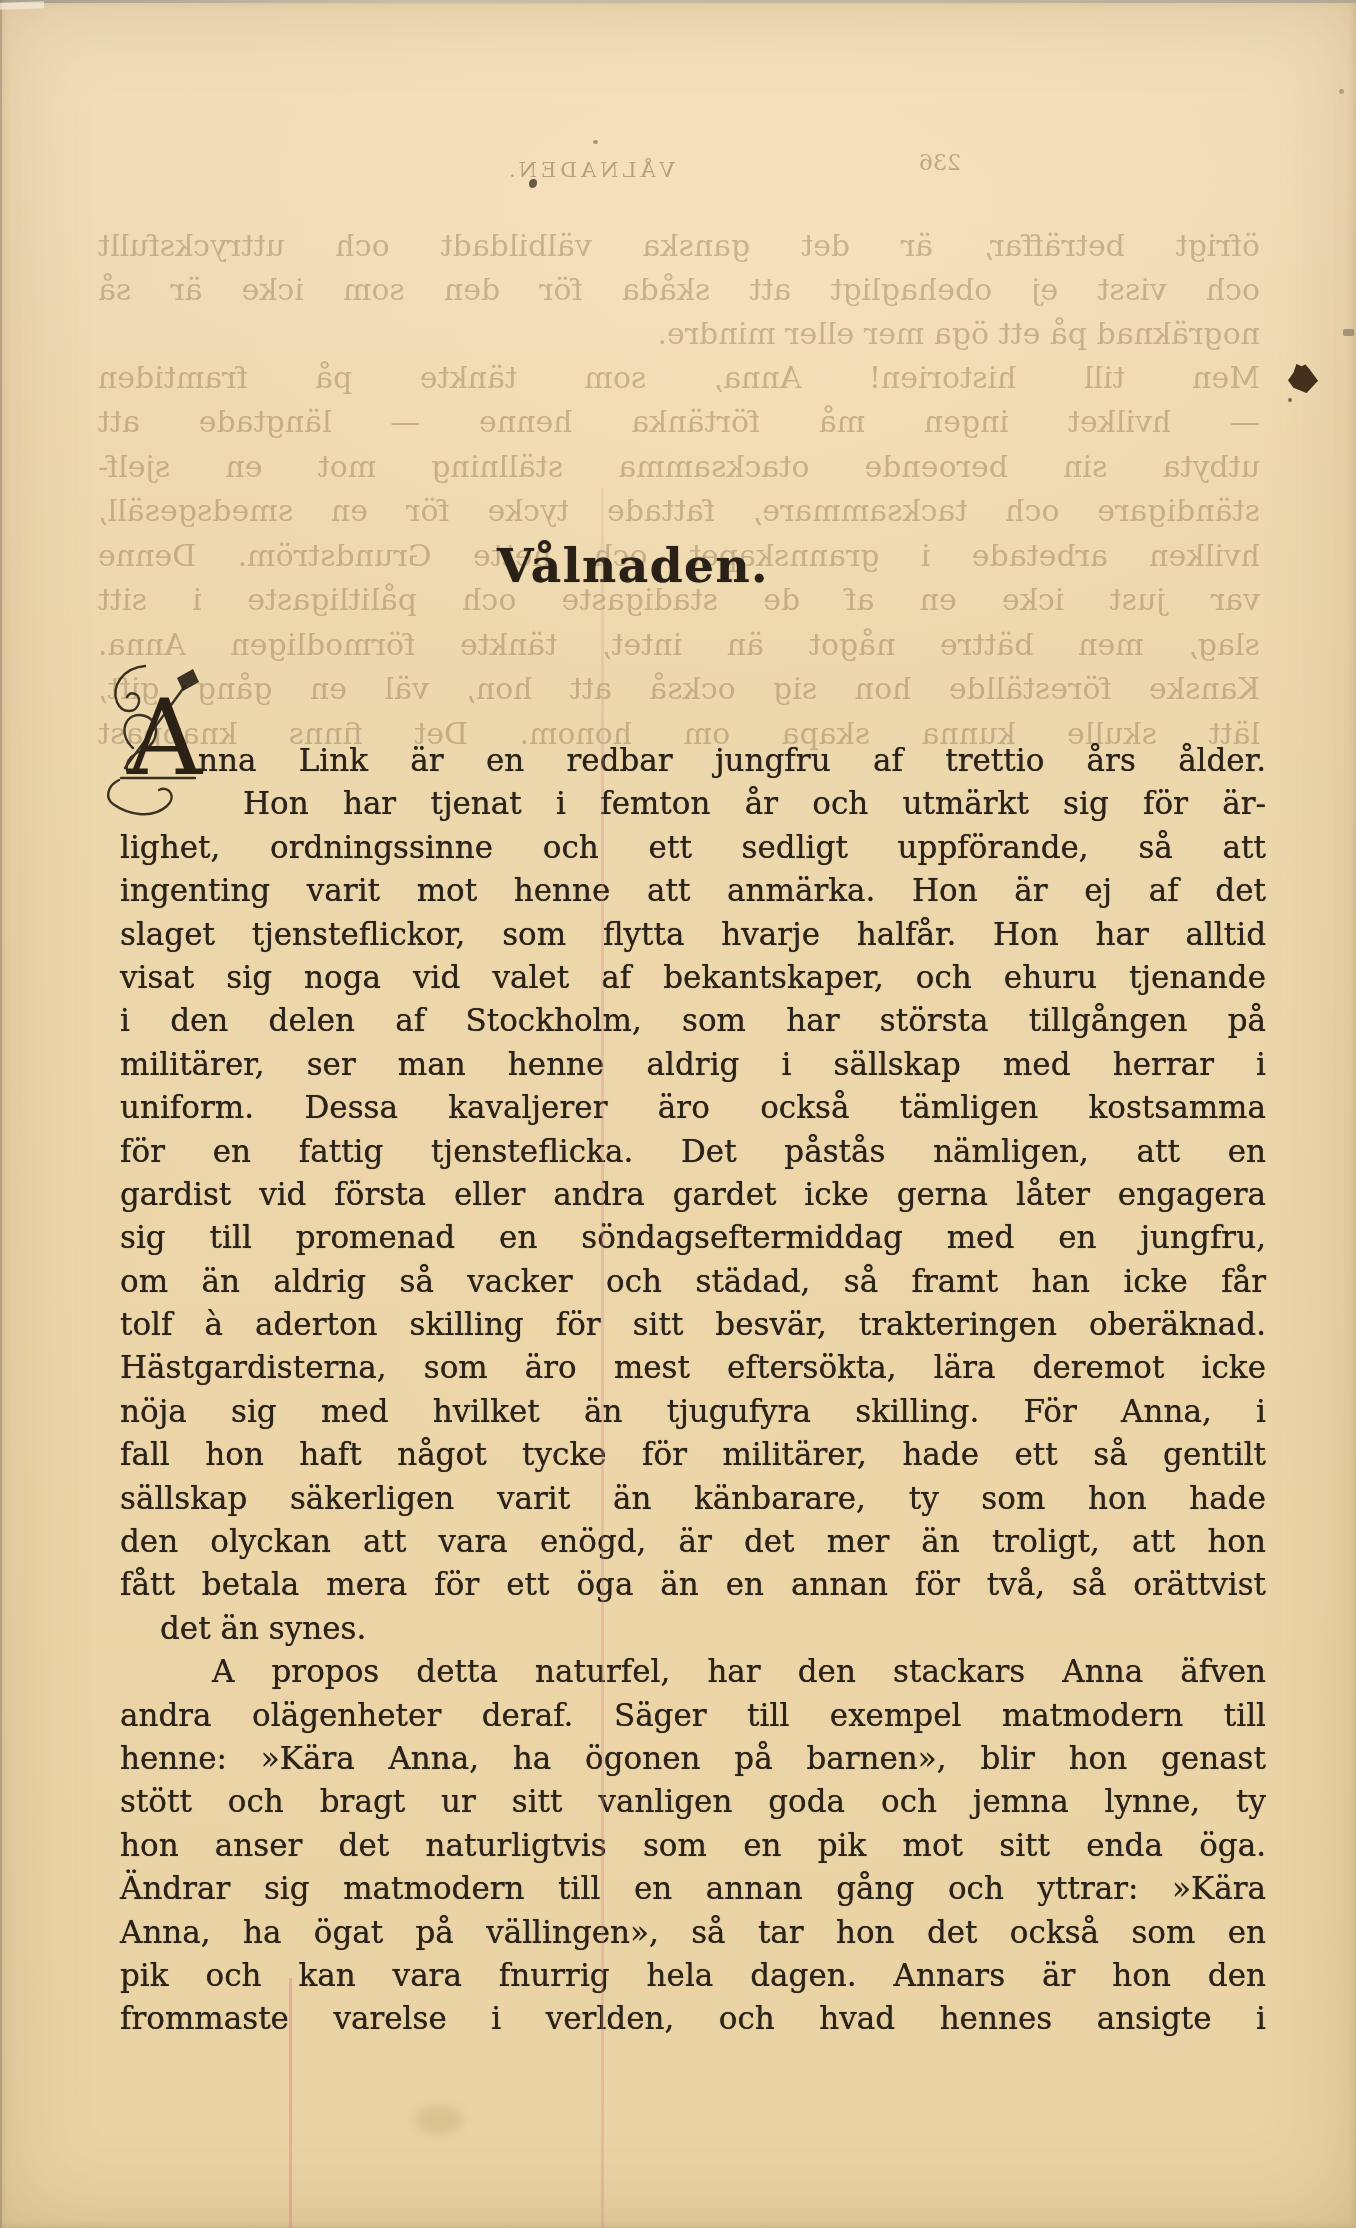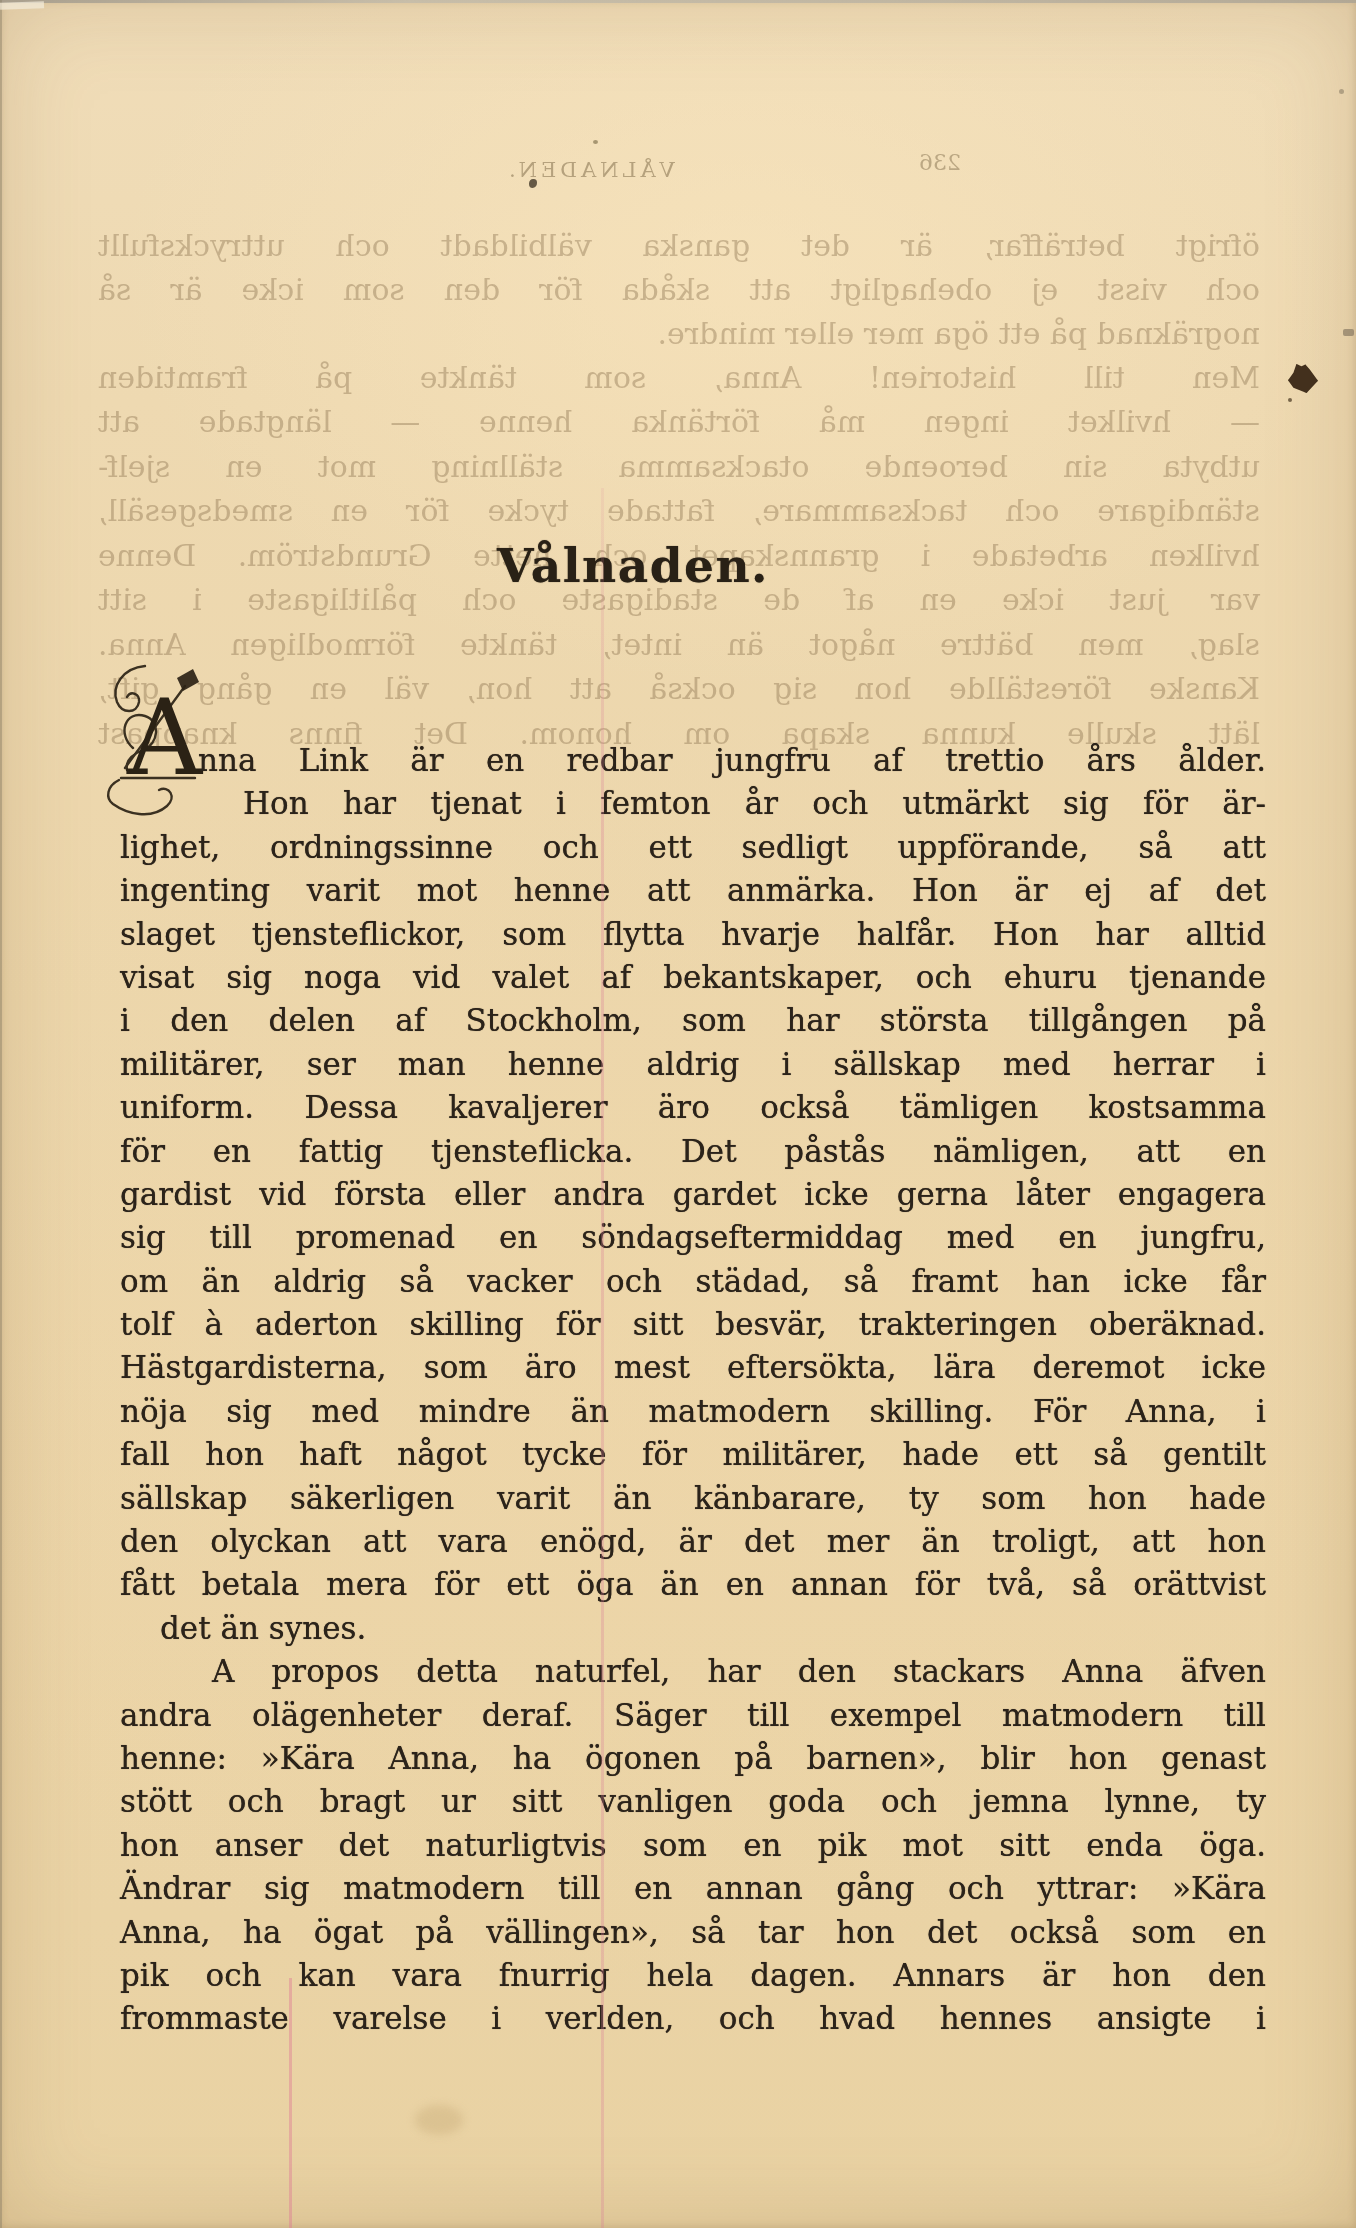--- a/index.html
+++ b/index.html
@@ -133,21 +133,21 @@
       <div class="line"><span>visat sig noga vid valet af bekantskaper, och ehuru tjenande</span></div>
       <div class="line"><span>i den delen af Stockholm, som har största tillgången på</span></div>
       <div class="line"><span>militärer, ser man henne aldrig i sällskap med herrar i</span></div>
       <div class="line"><span>uniform.  Dessa kavaljerer äro också tämligen kostsamma</span></div>
       <div class="line"><span>för en fattig tjensteflicka.  Det påstås nämligen, att en</span></div>
       <div class="line"><span>gardist vid första eller andra gardet icke gerna låter engagera</span></div>
       <div class="line"><span>sig till promenad en söndagseftermiddag med en jungfru,</span></div>
       <div class="line"><span>om än aldrig så vacker och städad, så framt han icke får</span></div>
       <div class="line"><span>tolf à aderton skilling för sitt besvär, trakteringen oberäknad.</span></div>
       <div class="line"><span>Hästgardisterna, som äro mest eftersökta, lära deremot icke</span></div>
-      <div class="line"><span>nöja sig med mindre än matmodern skilling.  För Anna, i</span></div>
+      <div class="line"><span>nöja sig med hvilket än tjugufyra skilling.  För Anna, i</span></div>
       <div class="line"><span>fall hon haft något tycke för militärer, hade ett så gentilt</span></div>
       <div class="line"><span>sällskap säkerligen varit än känbarare, ty som hon hade</span></div>
       <div class="line"><span>den olyckan att vara enögd, är det mer än troligt, att hon</span></div>
       <div class="line"><span>fått betala mera för </span><span class="it">ett</span><span> öga än en annan för två, så orättvist</span></div>
       <div class="line no-just"><span>det än synes.</span></div>
       <div class="line" style="padding-left: 92px;"><span>A propos detta naturfel, har den stackars Anna äfven</span></div>
       <div class="line"><span>andra olägenheter deraf.  Säger till exempel matmodern till</span></div>
       <div class="line"><span>henne: »Kära Anna, ha ögonen på barnen», blir hon genast</span></div>
       <div class="line"><span>stött och bragt ur sitt vanligen goda och jemna lynne, ty</span></div>
       <div class="line"><span>hon anser det naturligtvis som en pik mot sitt enda öga.</span></div>

